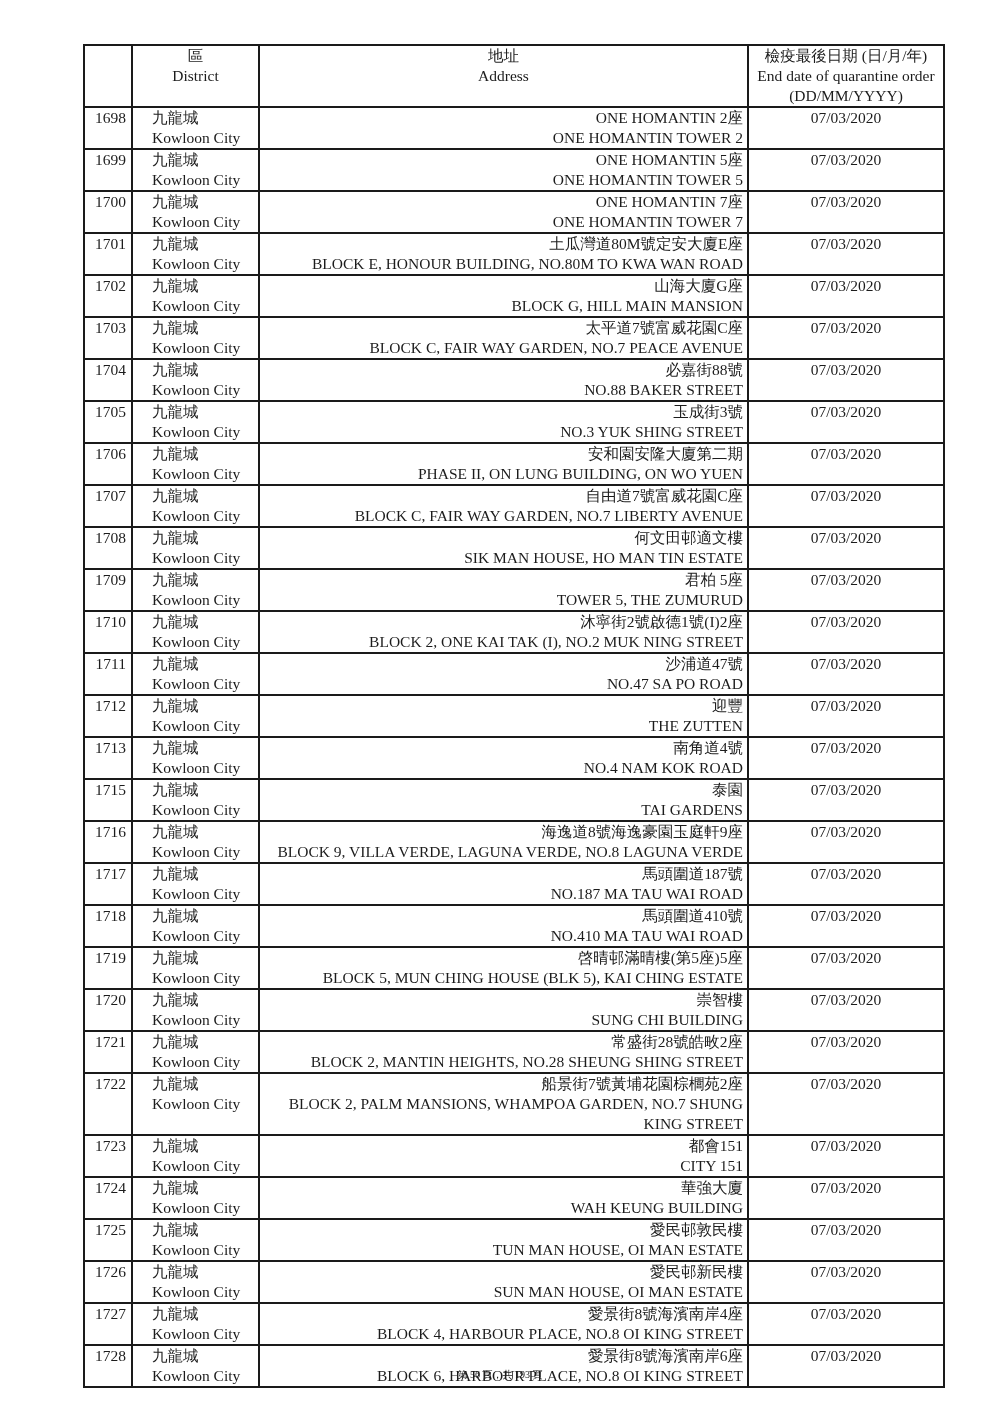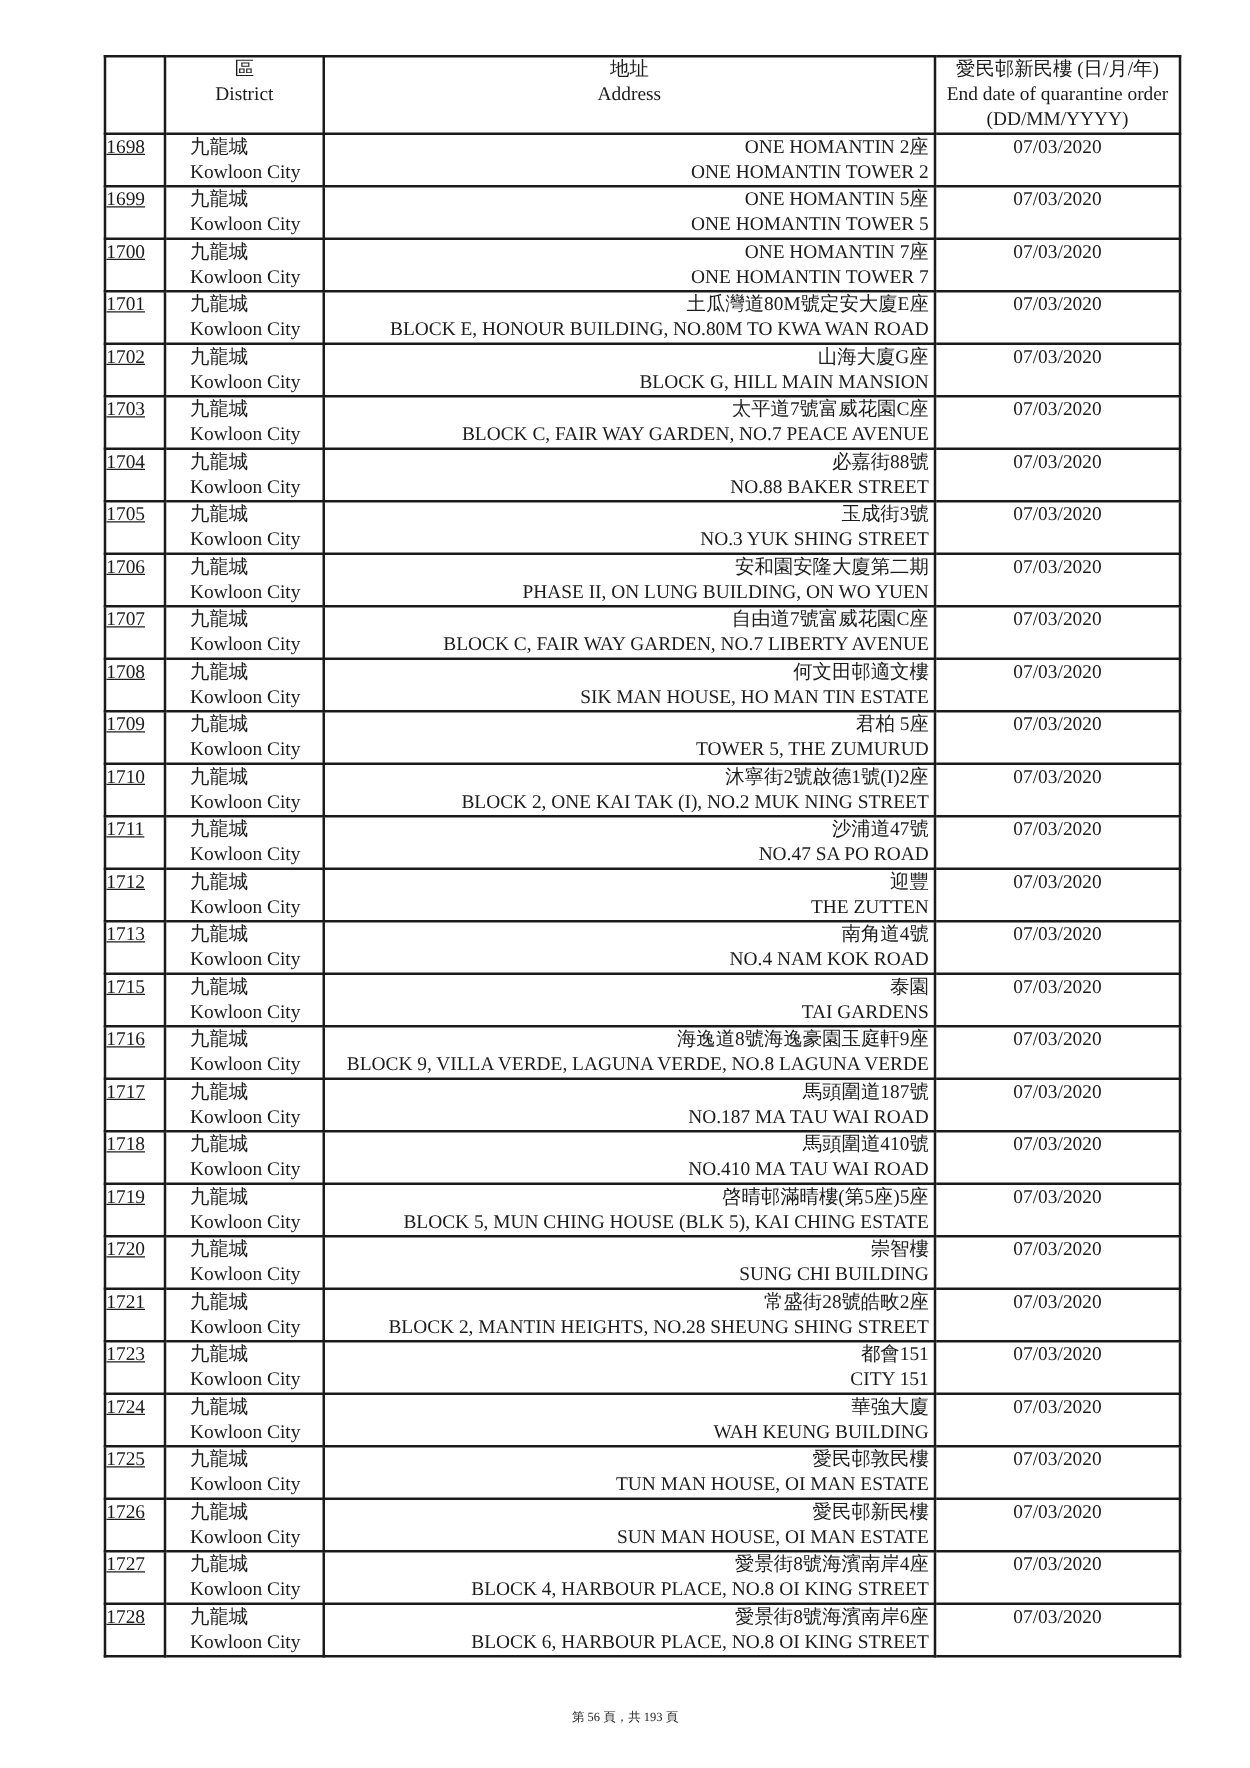--- a/index.html
+++ b/index.html
@@ -37,22 +37,22 @@
     padding: 0;
     overflow: hidden;
   }
   .qtable th {
     text-align: center;
     height: 60px;
     padding: 0 1px;
   }
   .qtable td { height: 40px; }
   td.cell-num {
+    text-align: right;
     padding-right: 5px;
-    text-decoration: underline;
   }
   td.cell-district {
     padding-left: 19px;
     padding-right: 2px;
   }
   td.cell-address {
     padding-left: 4px;
     padding-right: 4px;
     text-align: right;
   }
@@ -84,21 +84,21 @@
         <th></th>
         <th>
           <div>區</div>
           <div>District</div>
         </th>
         <th>
           <div>地址</div>
           <div>Address</div>
         </th>
         <th>
-          <div>愛民邨新民樓 (日/月/年)</div>
+          <div>檢疫最後日期 (日/月/年)</div>
           <div>End date of quarantine order</div>
           <div>(DD/MM/YYYY)</div>
         </th>
       </tr>
     </thead>
     <tbody id="table-body">
         <tr>
           <td class="cell-num">1698</td>
           <td class="cell-district">九龍城 Kowloon City</td>
           <td class="cell-address">
@@ -299,20 +299,29 @@
         <tr>
           <td class="cell-num">1721</td>
           <td class="cell-district">九龍城 Kowloon City</td>
           <td class="cell-address">
             <div>常盛街28號皓畋2座</div>
             <div>BLOCK 2, MANTIN HEIGHTS, NO.28 SHEUNG SHING STREET</div>
           </td>
           <td class="cell-date">07/03/2020</td>
         </tr>
         <tr>
+          <td class="cell-num">1722</td>
+          <td class="cell-district">九龍城 Kowloon City</td>
+          <td class="cell-address">
+            <div>船景街7號黃埔花園棕櫚苑2座</div>
+            <div>BLOCK 2, PALM MANSIONS, WHAMPOA GARDEN, NO.7 SHUNG KING STREET</div>
+          </td>
+          <td class="cell-date">07/03/2020</td>
+        </tr>
+        <tr>
           <td class="cell-num">1723</td>
           <td class="cell-district">九龍城 Kowloon City</td>
           <td class="cell-address">
             <div>都會151</div>
             <div>CITY 151</div>
           </td>
           <td class="cell-date">07/03/2020</td>
         </tr>
         <tr>
           <td class="cell-num">1724</td>

